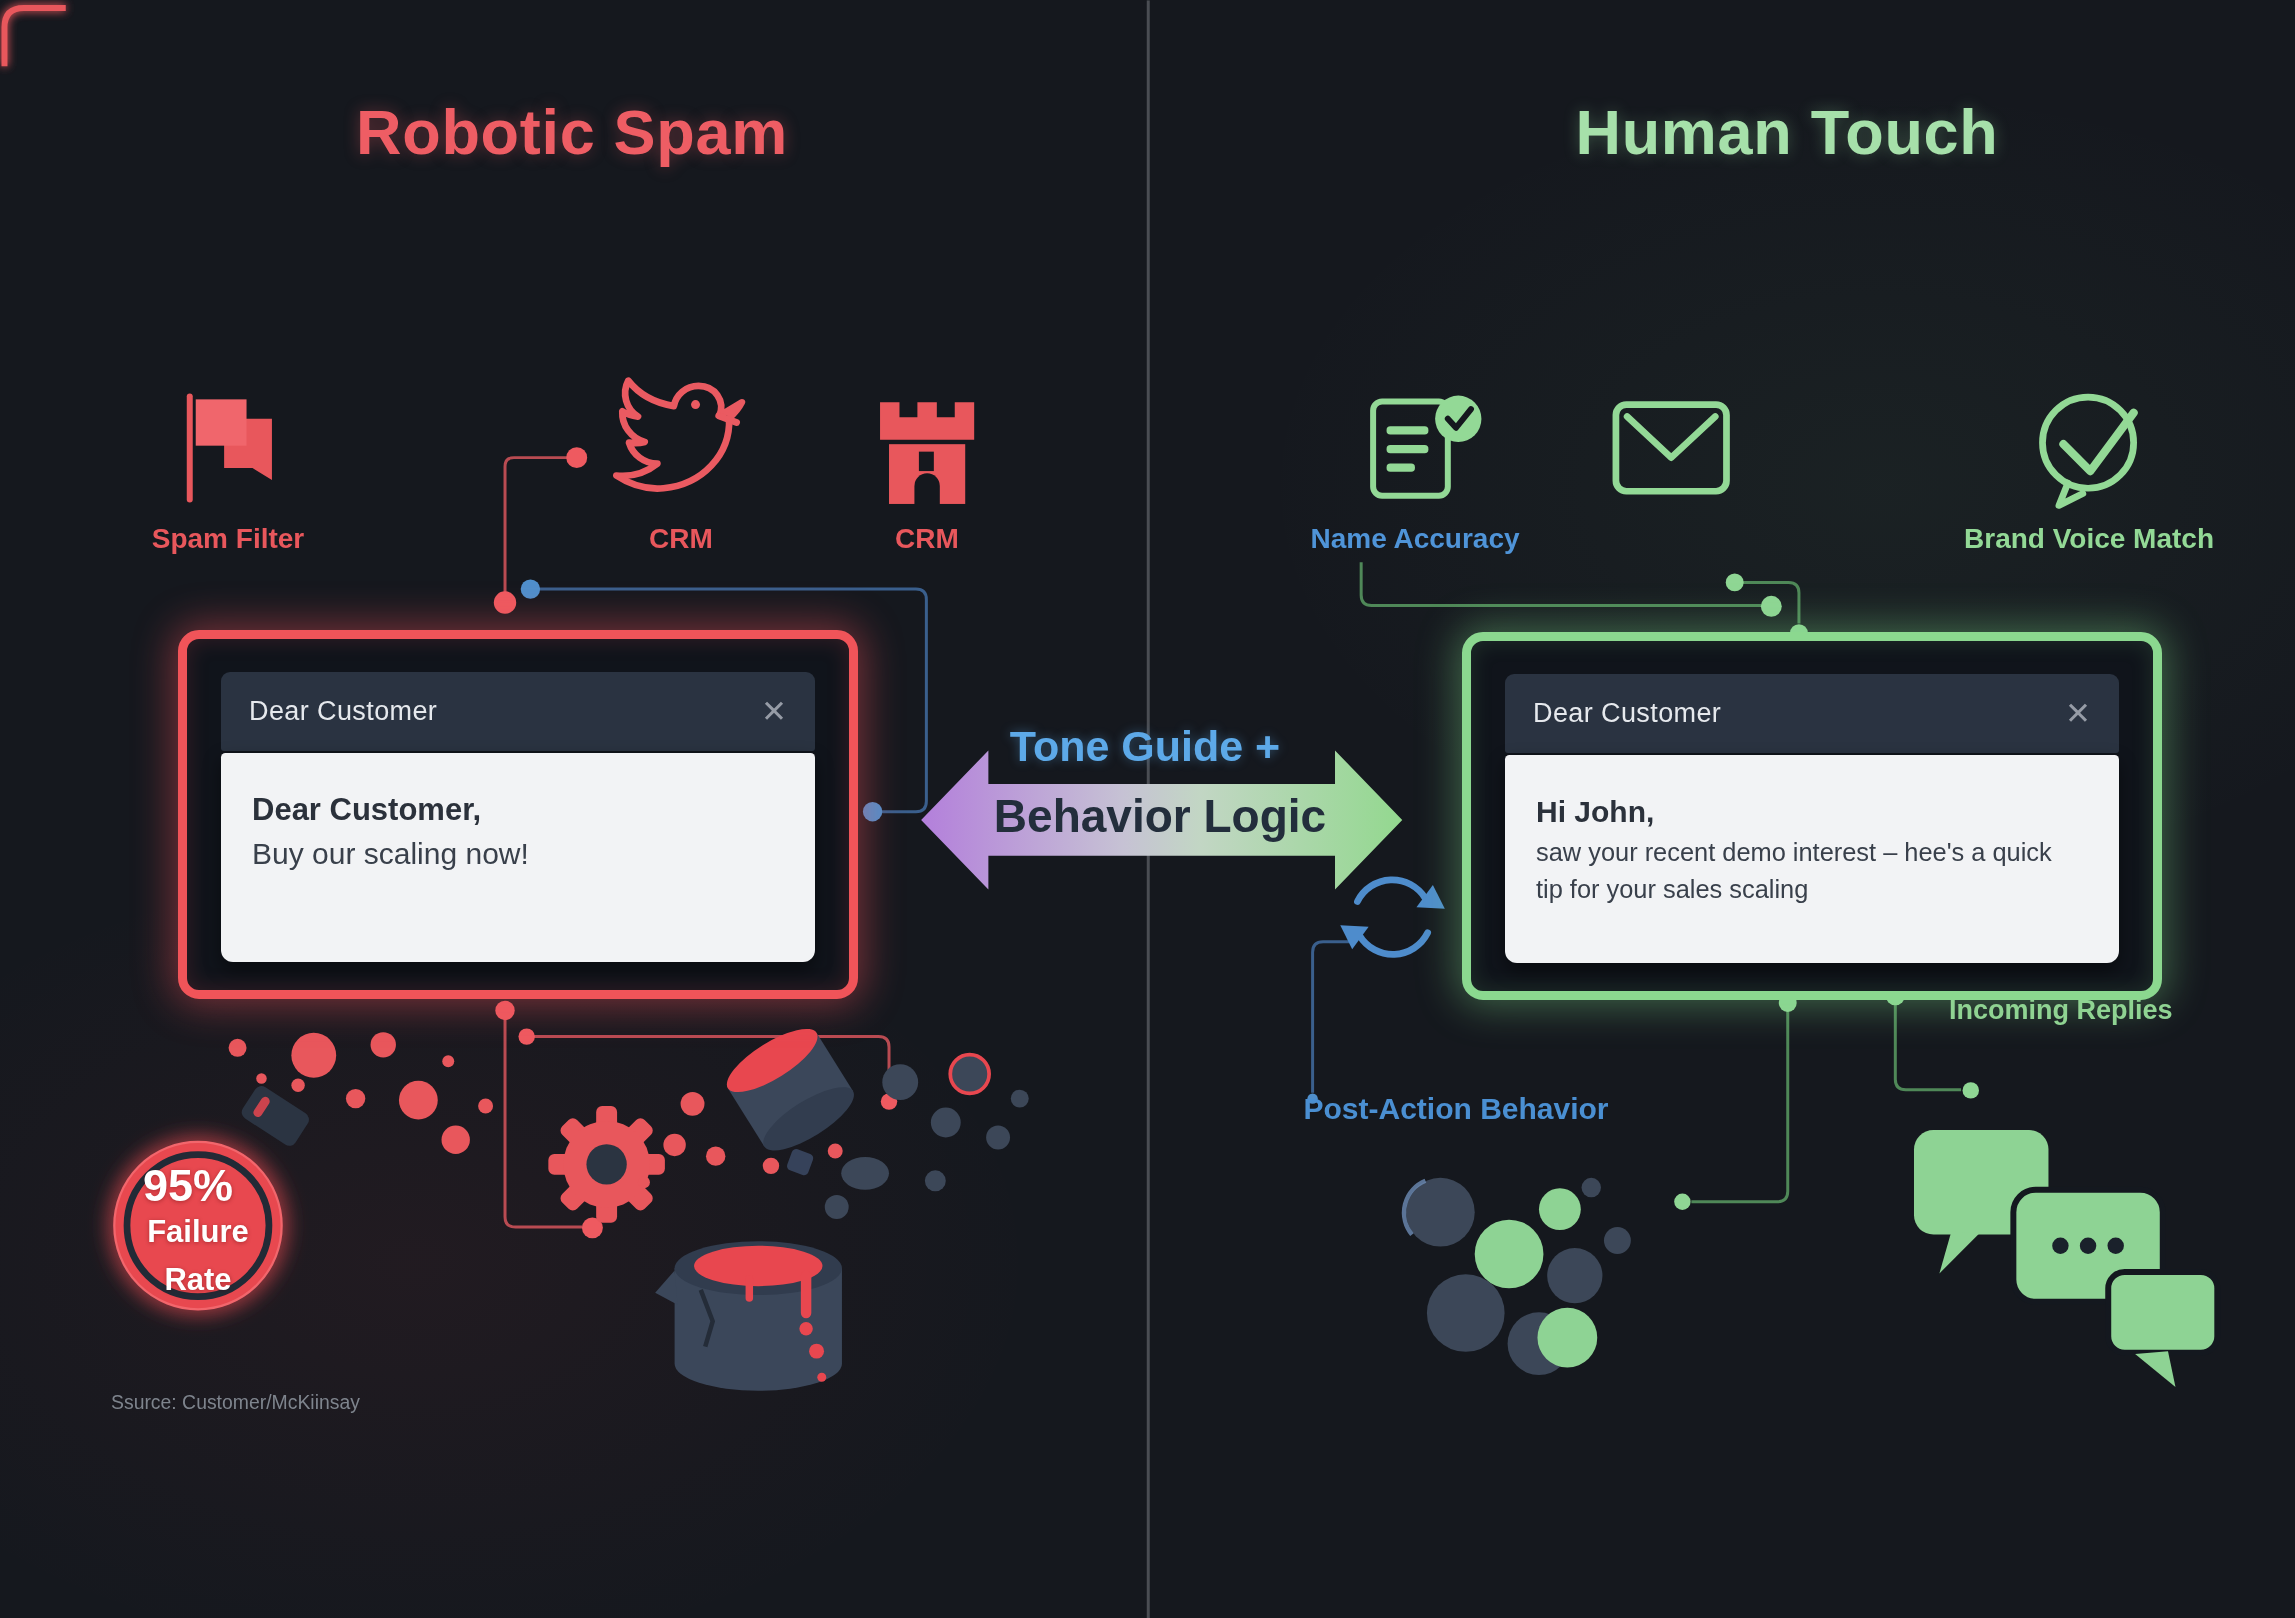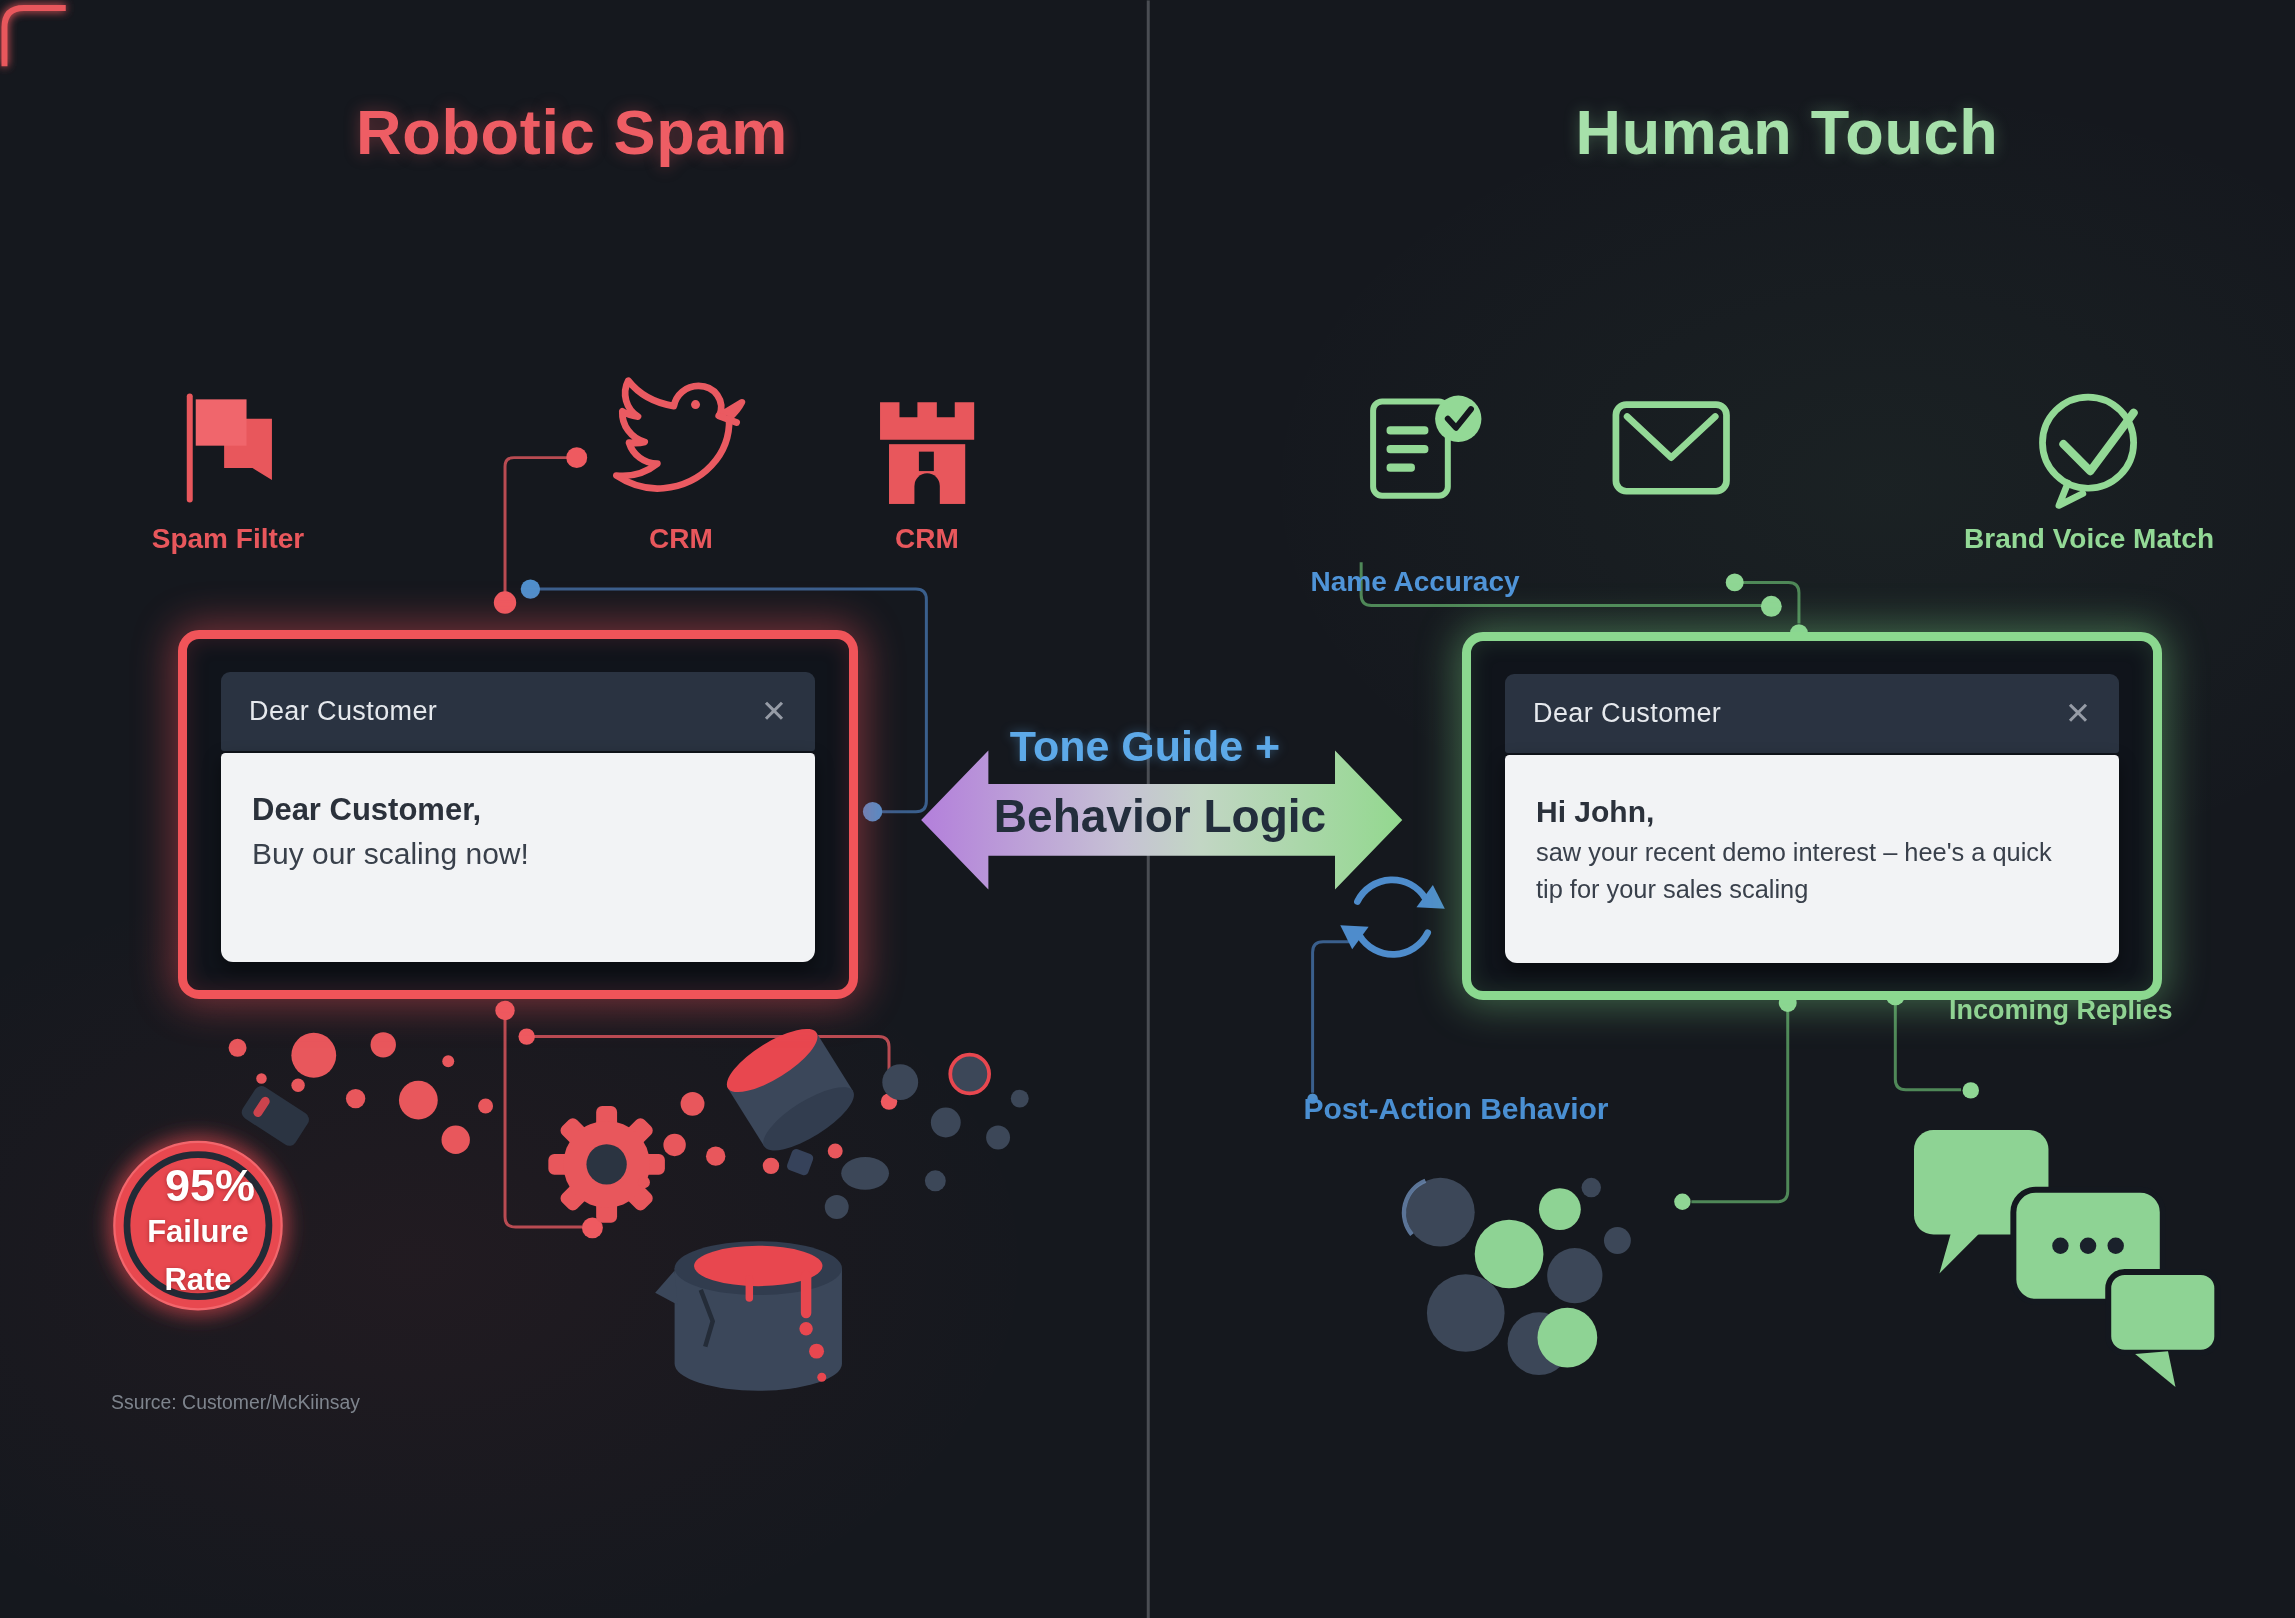--- a/index.html
+++ b/index.html
@@ -10,21 +10,21 @@
                #15181e;
     font-family:"Liberation Sans", sans-serif;
   }
   .decor{position:absolute;left:0;top:0;z-index:1;}
   .t{position:absolute;z-index:3;white-space:nowrap;}
   .ctr{transform:translateX(-50%);}
   .title{font-size:63px;font-weight:700;letter-spacing:0.7px;}
   .title-left{color:#ee5d64;text-shadow:0 0 16.4px rgba(238,93,100,.35);}
   .title-right{color:#a6e0aa;text-shadow:0 0 16.4px rgba(150,220,160,.3);}
   .iconlbl{font-size:28px;font-weight:700;}
-  .red{color:#e8575c;} .greenlbl{color:#93d996;} .bluelbl{color:#4f94d8;margin-top:43px;}
+  .red{color:#e8575c;} .greenlbl{color:#93d996;} .bluelbl{color:#4f94d8;}
   .window{position:absolute;z-index:2;box-sizing:border-box;border-radius:21px;background:#10141b;}
   .window.redwin{border:9.7px solid #f05459;box-shadow:0 0 39px 6px rgba(240,80,88,.45), inset 0 0 22.4px rgba(240,80,88,.18);}
   .window.greenwin{border:9.7px solid #8bd88f;box-shadow:0 0 39px 6px rgba(125,215,135,.4), inset 0 0 22.4px rgba(125,215,135,.15);}
   .winner{position:absolute;left:34px;right:34px;top:33px;bottom:28px;display:flex;flex-direction:column;}
   .titlebar{height:79px;flex:none;background:#2a3341;border-radius:9px 9px 3px 3px;
     display:flex;align-items:center;justify-content:space-between;padding:0 28px;}
   .wtitle{font-size:27px;color:#e6e9ed;font-weight:400;letter-spacing:0.4px;}
   .wclose{font-size:31px;color:#969ca6;line-height:1;cursor:default;}
   .wbody{flex:1;background:#f2f3f5;border-radius:4.5px 4.5px 12px 12px;margin-top:2.2px;
     box-shadow:0 7.5px 18px rgba(0,0,0,.45);padding:34px 31px;box-sizing:border-box;}
@@ -282,20 +282,20 @@
       </div>
     </div>
   </div>
 
   <div class="t ctr arrowtxt1" style="left:1145px;top:722px;">Tone Guide +</div>
   <div class="t ctr arrowtxt2" style="left:1160px;top:789px;">Behavior Logic</div>
 
   <div class="t ctr postaction" style="left:1456px;top:1092px;">Post-Action Behavior</div>
   <div class="t incoming" style="left:1949px;top:995px;">Incoming Replies</div>
 
-  <div class="t ctr badgetxt b95" style="left:210px;top:1160px;">95%</div>
+  <div class="t ctr badgetxt b95" style="left:188px;top:1160px;">95%</div>
   <div class="t ctr badgetxt bfl" style="left:198px;top:1214px;">Failure</div>
   <div class="t ctr badgetxt bfl" style="left:198px;top:1255px;margin-top:7px;">Rate</div>
 
   <div class="t source" style="left:111px;top:1391px;">Ssurce: Customer/McKiinsay</div>
 
 </div>
 
 
 </body></html>

